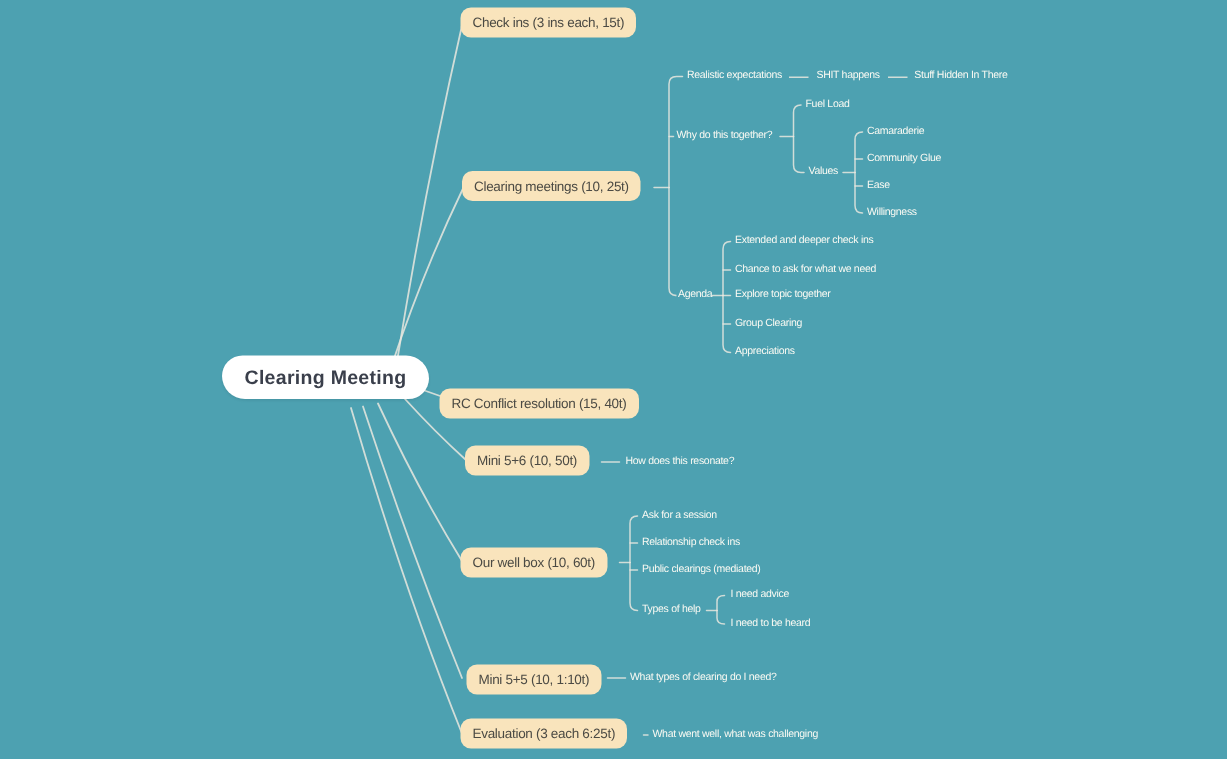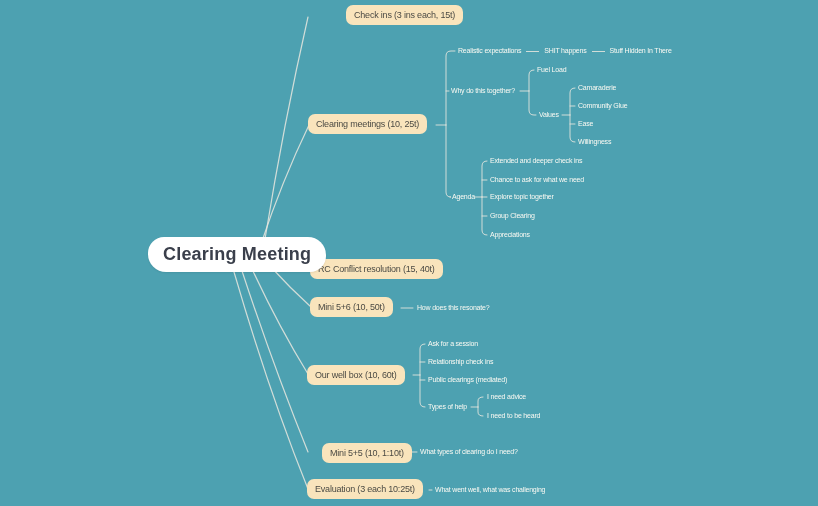--- a/index.html
+++ b/index.html
@@ -5,21 +5,21 @@
   html,body{margin:0;padding:0;}
   .canvas{
     position:relative;width:818px;height:506px;overflow:hidden;
     background:#4DA1B1;
     font-family:"Liberation Sans","DejaVu Sans",sans-serif;
   }
   .connectors{position:absolute;left:0;top:0;width:818px;height:506px;}
   .root-node{
     position:absolute;left:148px;top:237px;
     background:#FFFFFF;color:#3A3F4B;
-    font-size:18px;font-weight:700;letter-spacing:.2px;
+    font-size:13px;font-weight:700;letter-spacing:.2px;
     padding:7px 15px;border-radius:16px 18px 16px 18px;
     white-space:nowrap;z-index:3;
     box-shadow:0 1px 2px rgba(0,0,0,.08);
   }
   .branch-node{
     position:absolute;
     background:#F9E4BC;color:#4B4A44;
     font-size:9px;letter-spacing:-0.2px;
     padding:5px 8px;border-radius:7px;
     white-space:nowrap;z-index:2;
@@ -89,27 +89,27 @@
       <path d="M478 407 V412 Q478 416 483 416"></path>
 
       <path d="M405 452 H417"></path>
 
       <path d="M429 490 H432"></path>
     </g>
   </svg>
 
   <div class="root-node">Clearing Meeting</div>
 
-  <div class="branch-node" style="left:307px;top:5px;margin-left:39px;">Check ins (3 ins each, 15t)</div>
+  <div class="branch-node" style="left:307px;top:5px;">Check ins (3 ins each, 15t)</div>
   <div class="branch-node" style="left:308px;top:114px;">Clearing meetings (10, 25t)</div>
-  <div class="branch-node" style="left:310px;top:259px;text-align:center;">RC Conflict resolution (15, 40t)</div>
+  <div class="branch-node" style="left:293px;top:259px;text-align:center;">RC Conflict resolution (15, 40t)</div>
   <div class="branch-node" style="left:310px;top:297px;">Mini 5+6 (10, 50t)</div>
   <div class="branch-node" style="left:307px;top:365px;">Our well box (10, 60t)</div>
-  <div class="branch-node" style="left:322px;top:443px;">Mini 5+5 (10, 1:10t)</div>
-  <div class="branch-node" style="left:307px;top:479px;">Evaluation (3 each 10:25t)</div>
+  <div class="branch-node" style="left:311px;top:443px;">Mini 5+5 (10, 1:10t)</div>
+  <div class="branch-node" style="left:307px;top:479px;">Evaluation (3 each 6:25t)</div>
 
   <div class="chain-row" style="left:458px;top:47px;">
     <span class="leaf-text">Realistic expectations</span>
     <span class="dash"></span>
     <span class="leaf-text">SHIT happens</span>
     <span class="dash"></span>
     <span class="leaf-text">Stuff Hidden In There</span>
   </div>
 
   <div class="leaf-label" style="left:451px;top:87px;">Why do this together?</div>

